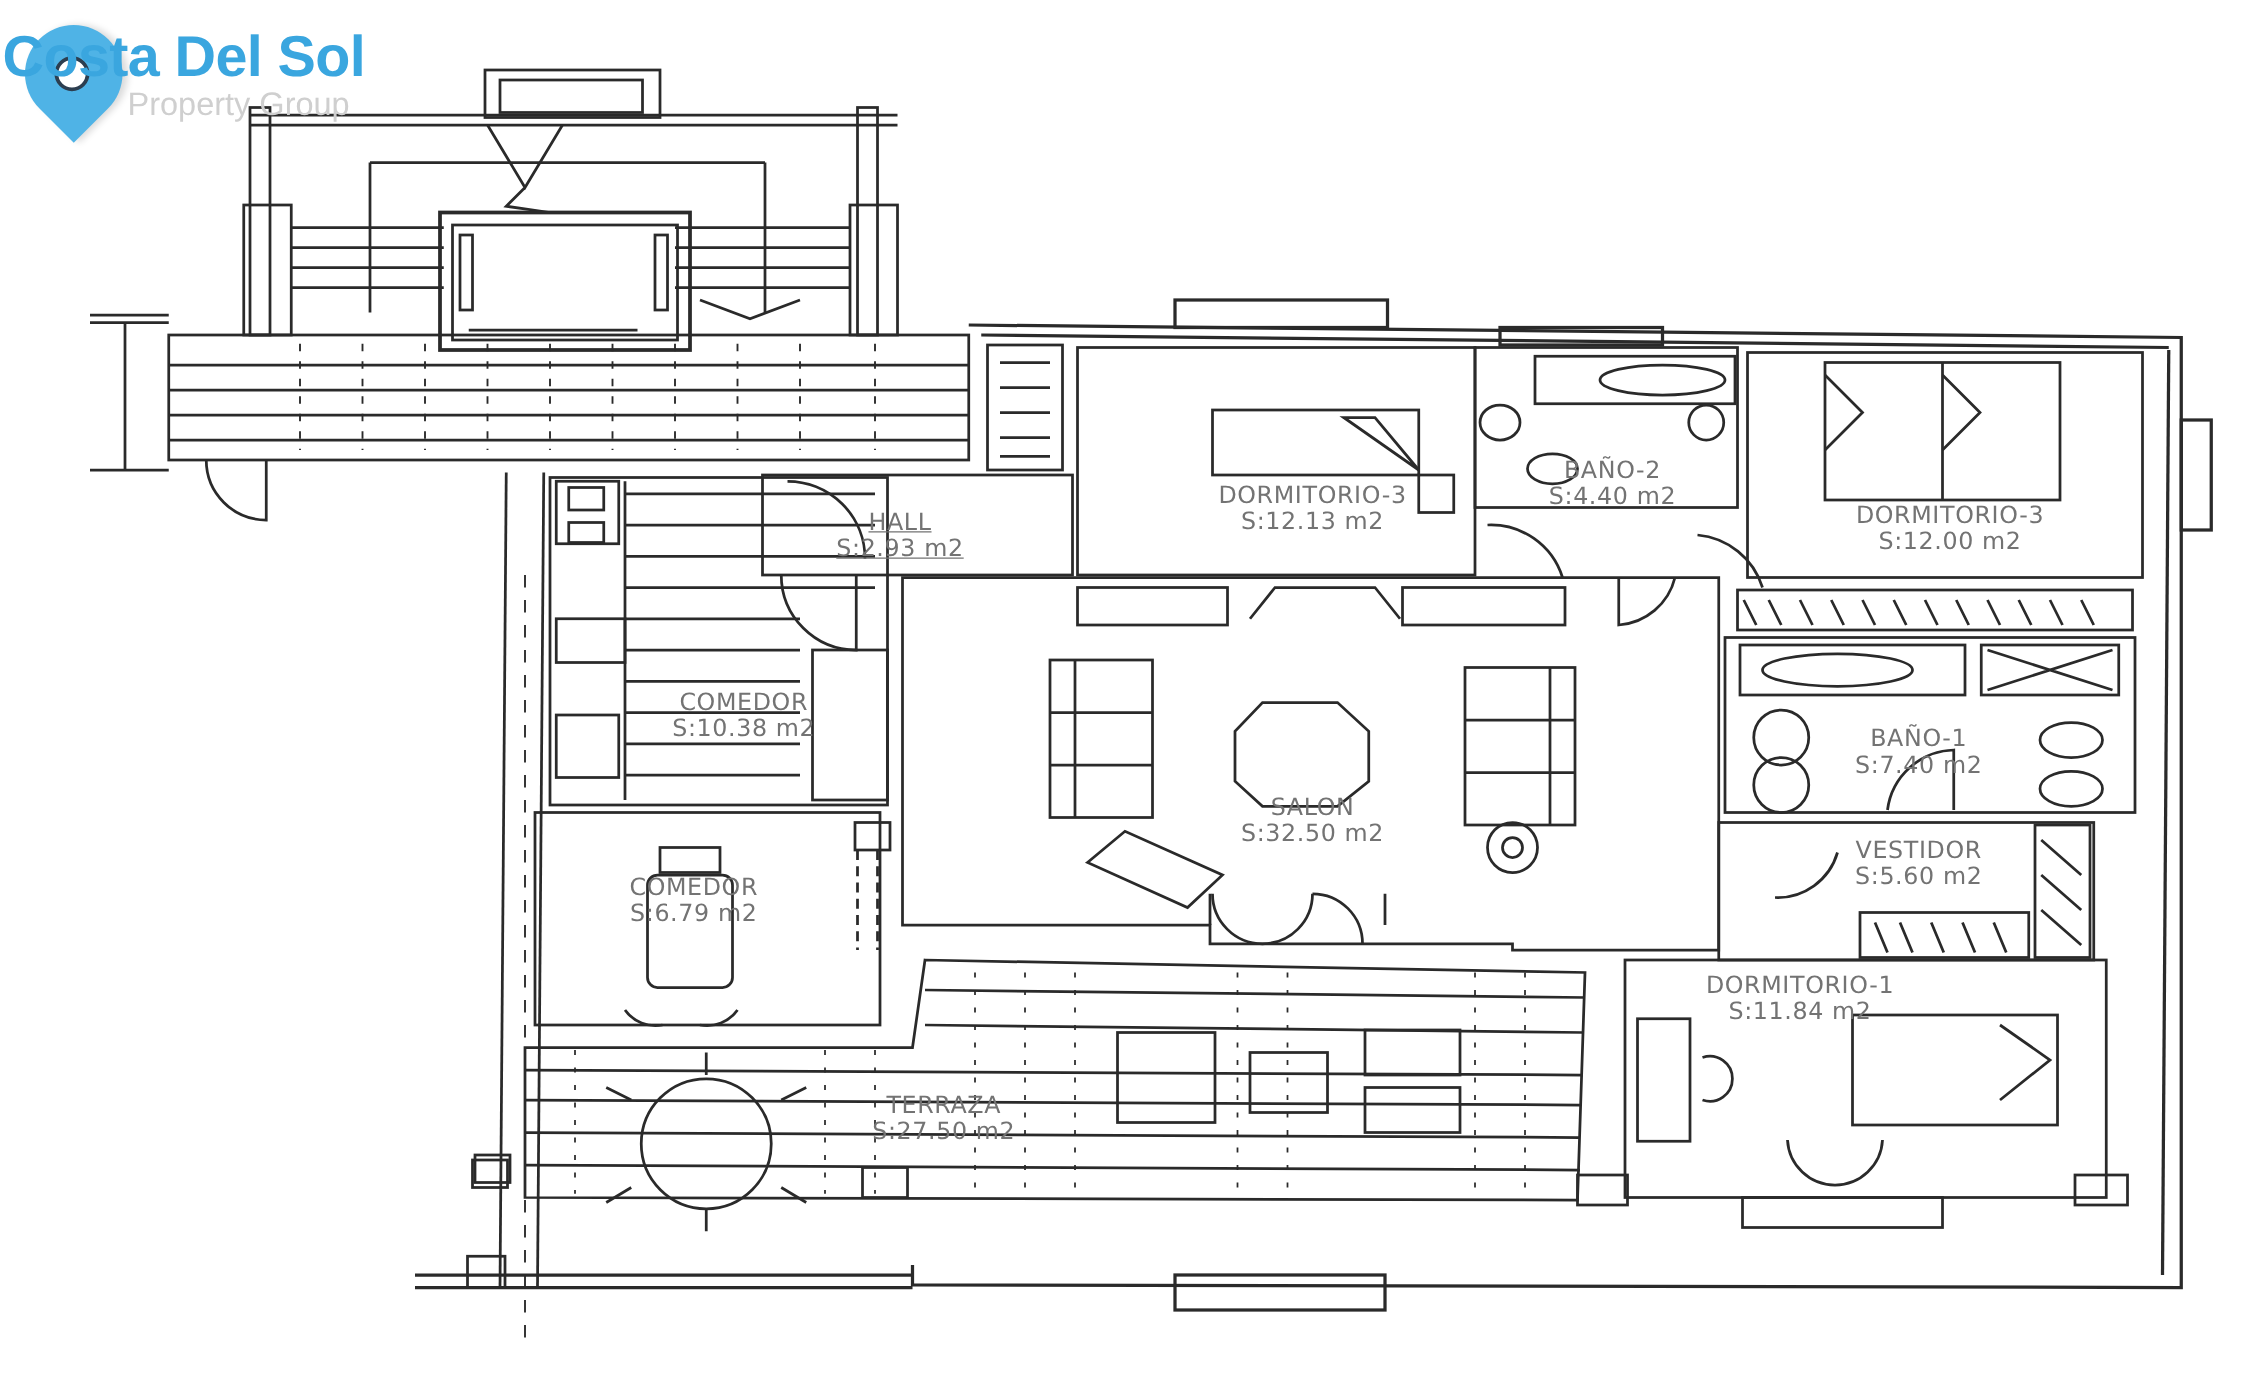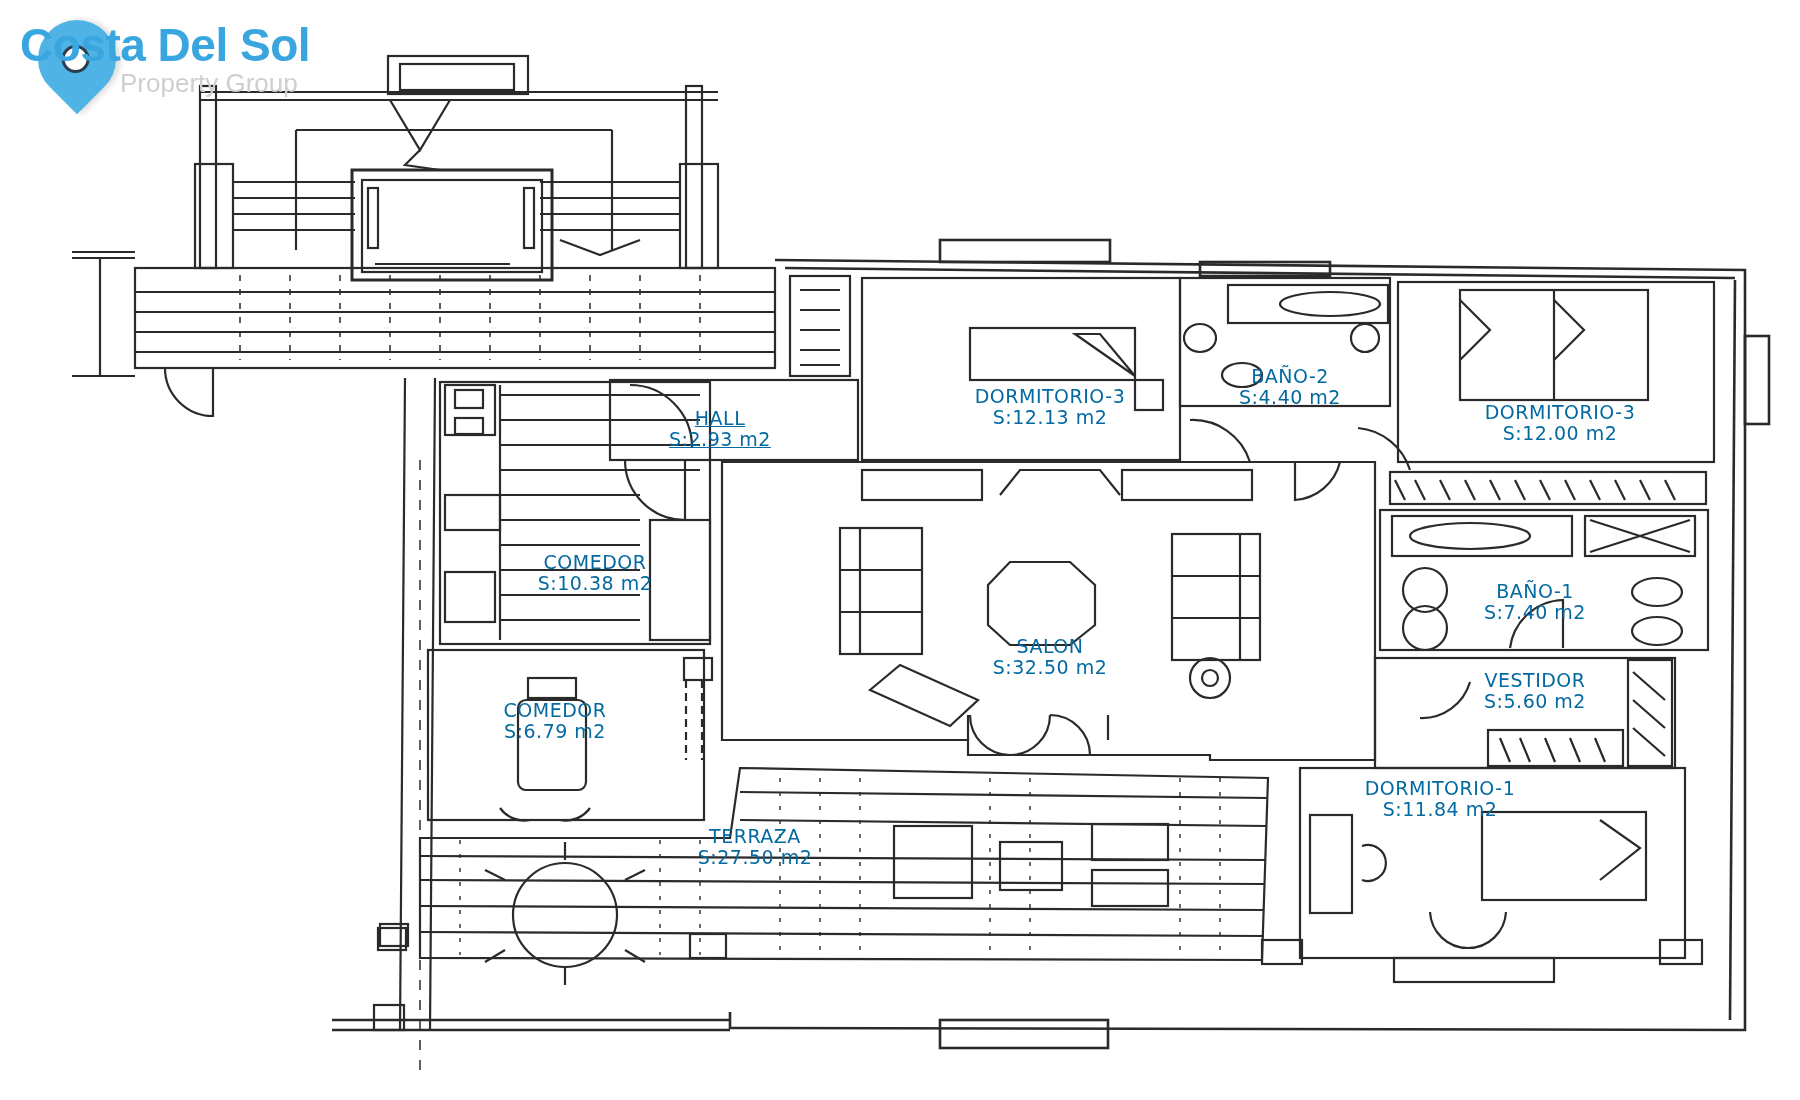--- a/index.html
+++ b/index.html
@@ -1,23 +1,23 @@
 <!DOCTYPE html>
 <html><head>
 <meta charset="utf-8">
 <style>
   html, body { margin: 0; padding: 0; background: #ffffff; }
   body { width: 1800px; height: 1100px; position: relative; overflow: hidden; font-family: "DejaVu Sans", sans-serif; }
   #plan { position: absolute; left: 0; top: 0; width: 1800px; height: 1100px; }
-  .logo { position: absolute; left: 18px; top: 8px; width: 330px; height: 110px; text-align: right; }
+  .logo { position: absolute; left: 0; top: 8px; width: 330px; height: 110px; text-align: right; }
   .logo-pin { position: absolute; left: 20px; top: 12px; width: 78px; height: 78px; background: #4fb3e6; border-radius: 50% 50% 50% 0; transform: rotate(-45deg); box-shadow: 3px 3px 6px rgba(0,0,0,0.15); }
   .logo-pin::after { content: ""; position: absolute; left: 24px; top: 24px; width: 28px; height: 28px; border-radius: 50%; background: #ffffff; border: 3px solid #2c3e50; box-sizing: border-box; }
   .logo-title { position: absolute; left: 2px; top: 10px; font-family: "Liberation Sans", sans-serif; font-weight: bold; font-size: 46px; color: #3aa6df; letter-spacing: -0.5px; white-space: nowrap; }
   .logo-sub { position: absolute; left: 102px; top: 60px; font-family: Liberation Sans, sans-serif; font-size: 26px; color: #cfcfcf; white-space: nowrap; }
-  .room-label { position: absolute; font-family: "DejaVu Sans", sans-serif; font-size: 19px; color: #0369a1; text-align: center; line-height: 21px; white-space: nowrap; letter-spacing: 0.5px; transform: translateX(-50%); }
+  .room-label { position: absolute; font-family: "DejaVu Sans", sans-serif; font-size: 19px; color: #737373; text-align: center; line-height: 21px; white-space: nowrap; letter-spacing: 0.5px; transform: translateX(-50%); }
   .room-label .area { display: block; }
 </style>
 </head>
 <body>
 
 <svg id="plan" viewBox="0 0 1800 1100" xmlns="http://www.w3.org/2000/svg">
   <g fill="none" stroke="#2a2a2a" stroke-width="2.2">
 
     <g>
       <rect x="388" y="56" width="140" height="38"></rect>
@@ -297,17 +297,17 @@
     <span class="area">S:5.60 m2</span>
   </div>
   <div class="room-label" style="left: 555px; top: 700px;">
     <span>COMEDOR</span>
     <span class="area">S:6.79 m2</span>
   </div>
   <div class="room-label" style="left: 1440px; top: 778px;">
     <span>DORMITORIO-1</span>
     <span class="area">S:11.84 m2</span>
   </div>
-  <div class="room-label" style="left: 755px; top: 826px;">
+  <div class="room-label" style="left: 755px; top: 874px;">
     <span>TERRAZA</span>
     <span class="area">S:27.50 m2</span>
   </div>
 </div>
 
 </body></html>

